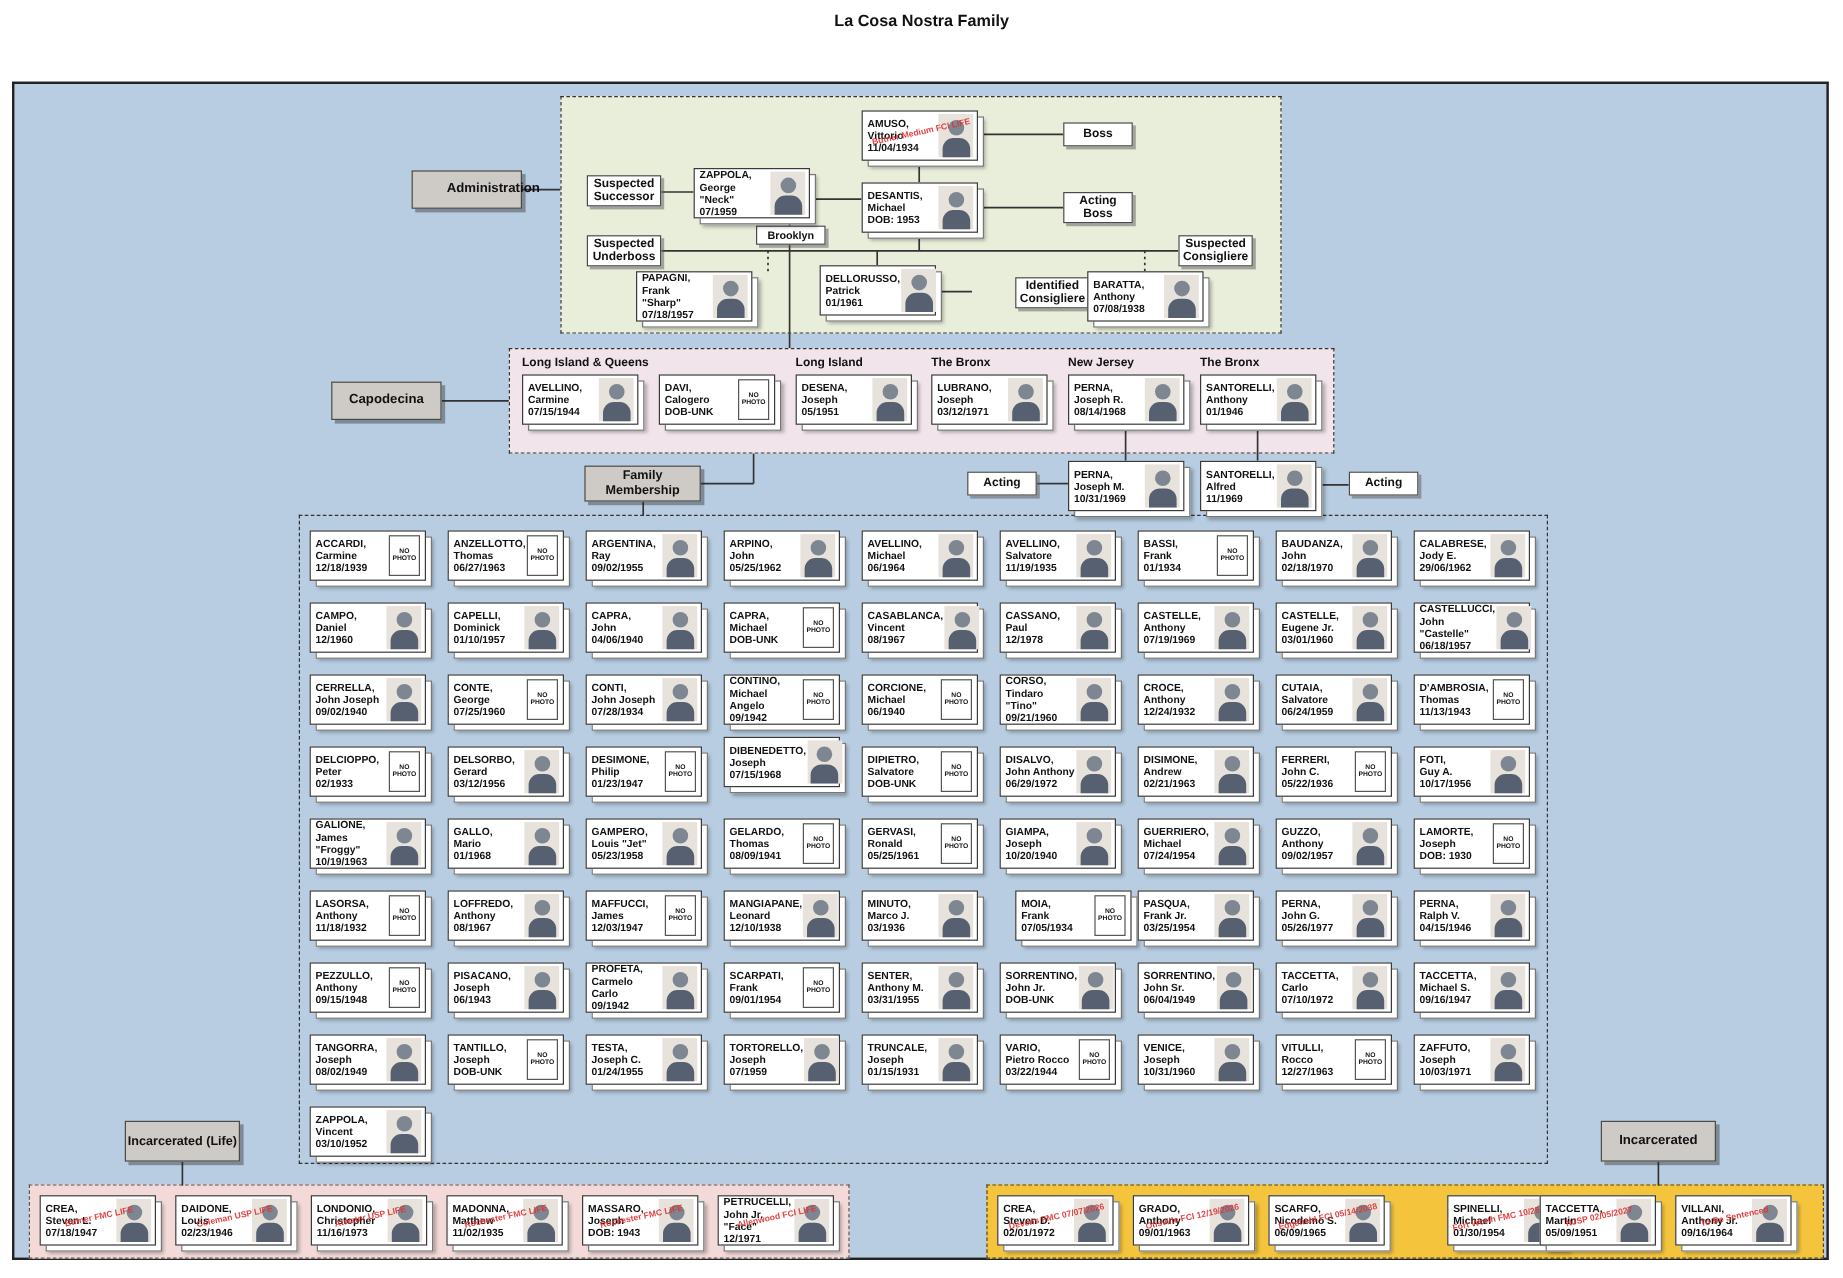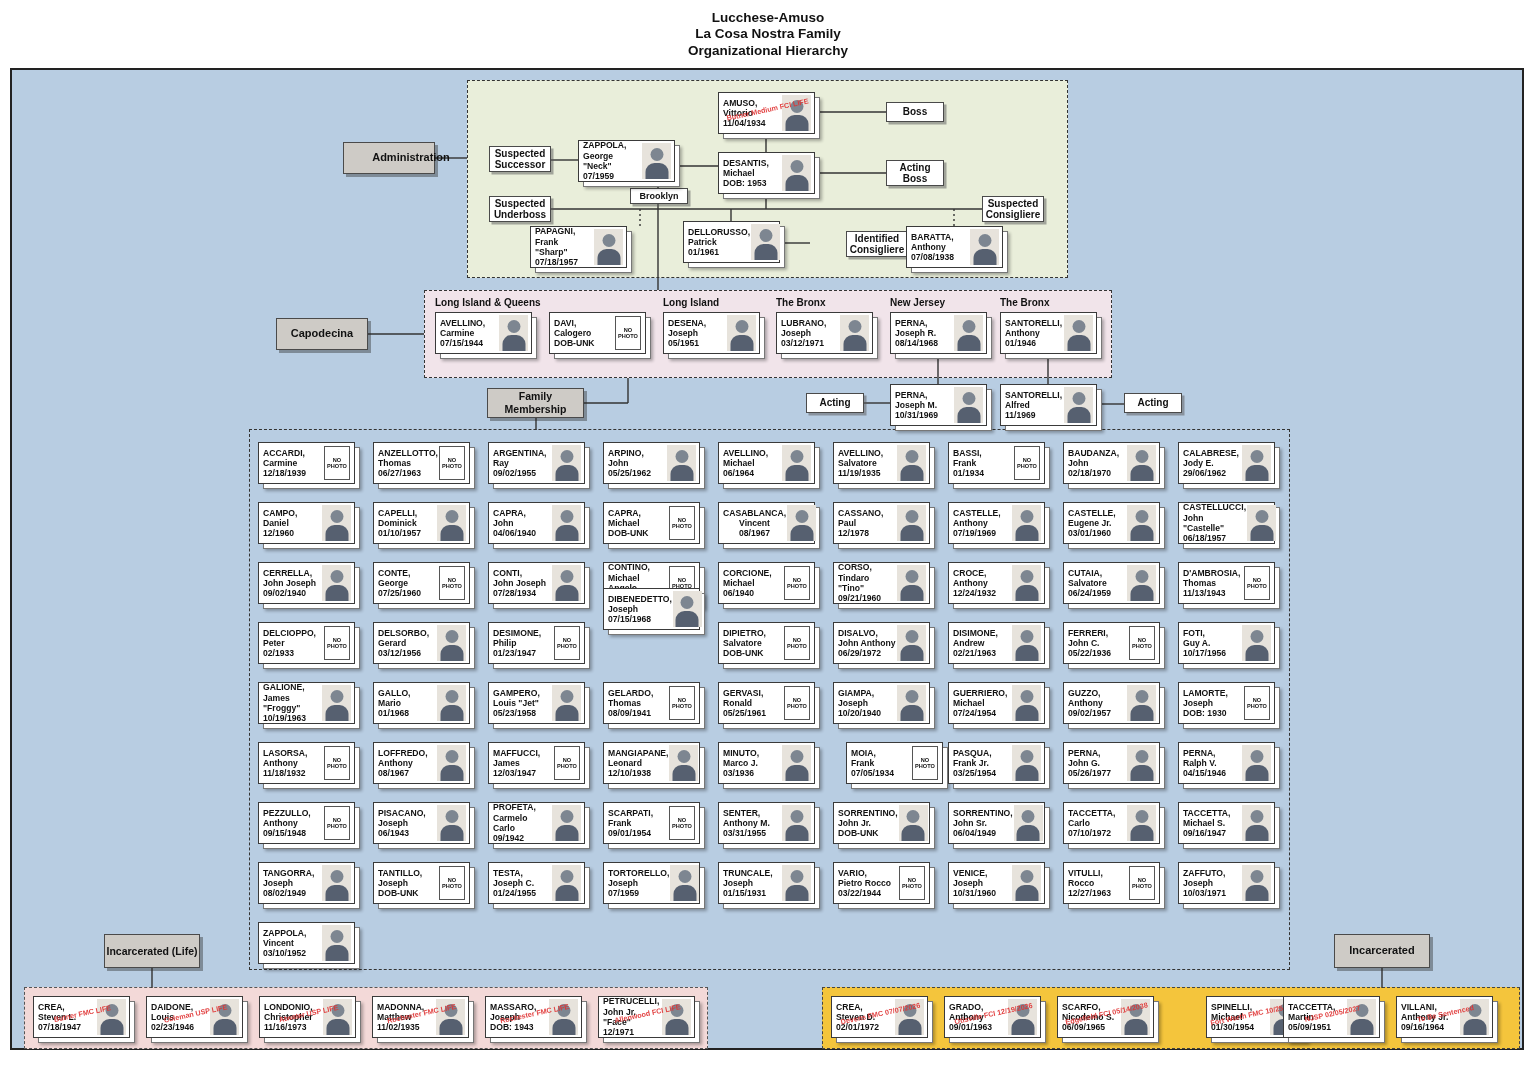--- a/index.html
+++ b/index.html
@@ -46,23 +46,21 @@
          transform:rotate(-12deg);color:#e03434;font-size:7.2px;font-weight:bold;
          white-space:nowrap;opacity:.92;pointer-events:none;}
 </style>
 </head>
 <body>
 
 <div class="page">
 
 
   <div class="title">
-    <div>Lucchese-Amuso</div>
     <div>La Cosa Nostra Family</div>
-    <div>Organizational Hierarchy</div>
   </div>
 
   <div class="main"></div>
 
   <div class="zone green" style="left:467px;top:80px;width:601px;height:198px;"></div>
   <div class="zone mauve" style="left:424px;top:290px;width:688px;height:88px;"></div>
   <div class="zone grid" style="left:249px;top:429px;width:1041px;height:541px;"></div>
   <div class="zone pink" style="left:24px;top:987px;width:684px;height:62px;"></div>
   <div class="zone yellow" style="left:822px;top:987px;width:698px;height:62px;"></div>
 
@@ -415,21 +413,21 @@
         <div class="face">
           <div class="txt">
             <div>CAPRA,</div>
             <div>Michael</div>
             <div>DOB-UNK</div>
           </div>
           <div class="nophoto">NO
 PHOTO</div>
         </div>
       </div>
-      <div class="card" style="left: 718px; top: 502px; text-align: center;">
+      <div class="card" style="left: 718px; top: 502px;">
         <div class="stack"></div>
         <div class="face">
           <div class="txt">
             <div>CASABLANCA,</div>
             <div>Vincent</div>
             <div>08/1967</div>
           </div>
           <div class="photo"></div>
         </div>
       </div>
@@ -608,21 +606,21 @@
         <div class="face">
           <div class="txt">
             <div>DESIMONE,</div>
             <div>Philip</div>
             <div>01/23/1947</div>
           </div>
           <div class="nophoto">NO
 PHOTO</div>
         </div>
       </div>
-      <div class="card" style="left: 603px; top: 588px; padding-left: 36px;">
+      <div class="card" style="left: 603px; top: 614px; padding-left: 36px;">
         <div class="stack"></div>
         <div class="face">
           <div class="txt">
             <div>DIBENEDETTO,</div>
             <div>Joseph</div>
             <div>07/15/1968</div>
           </div>
           <div class="photo"></div>
         </div>
       </div>

